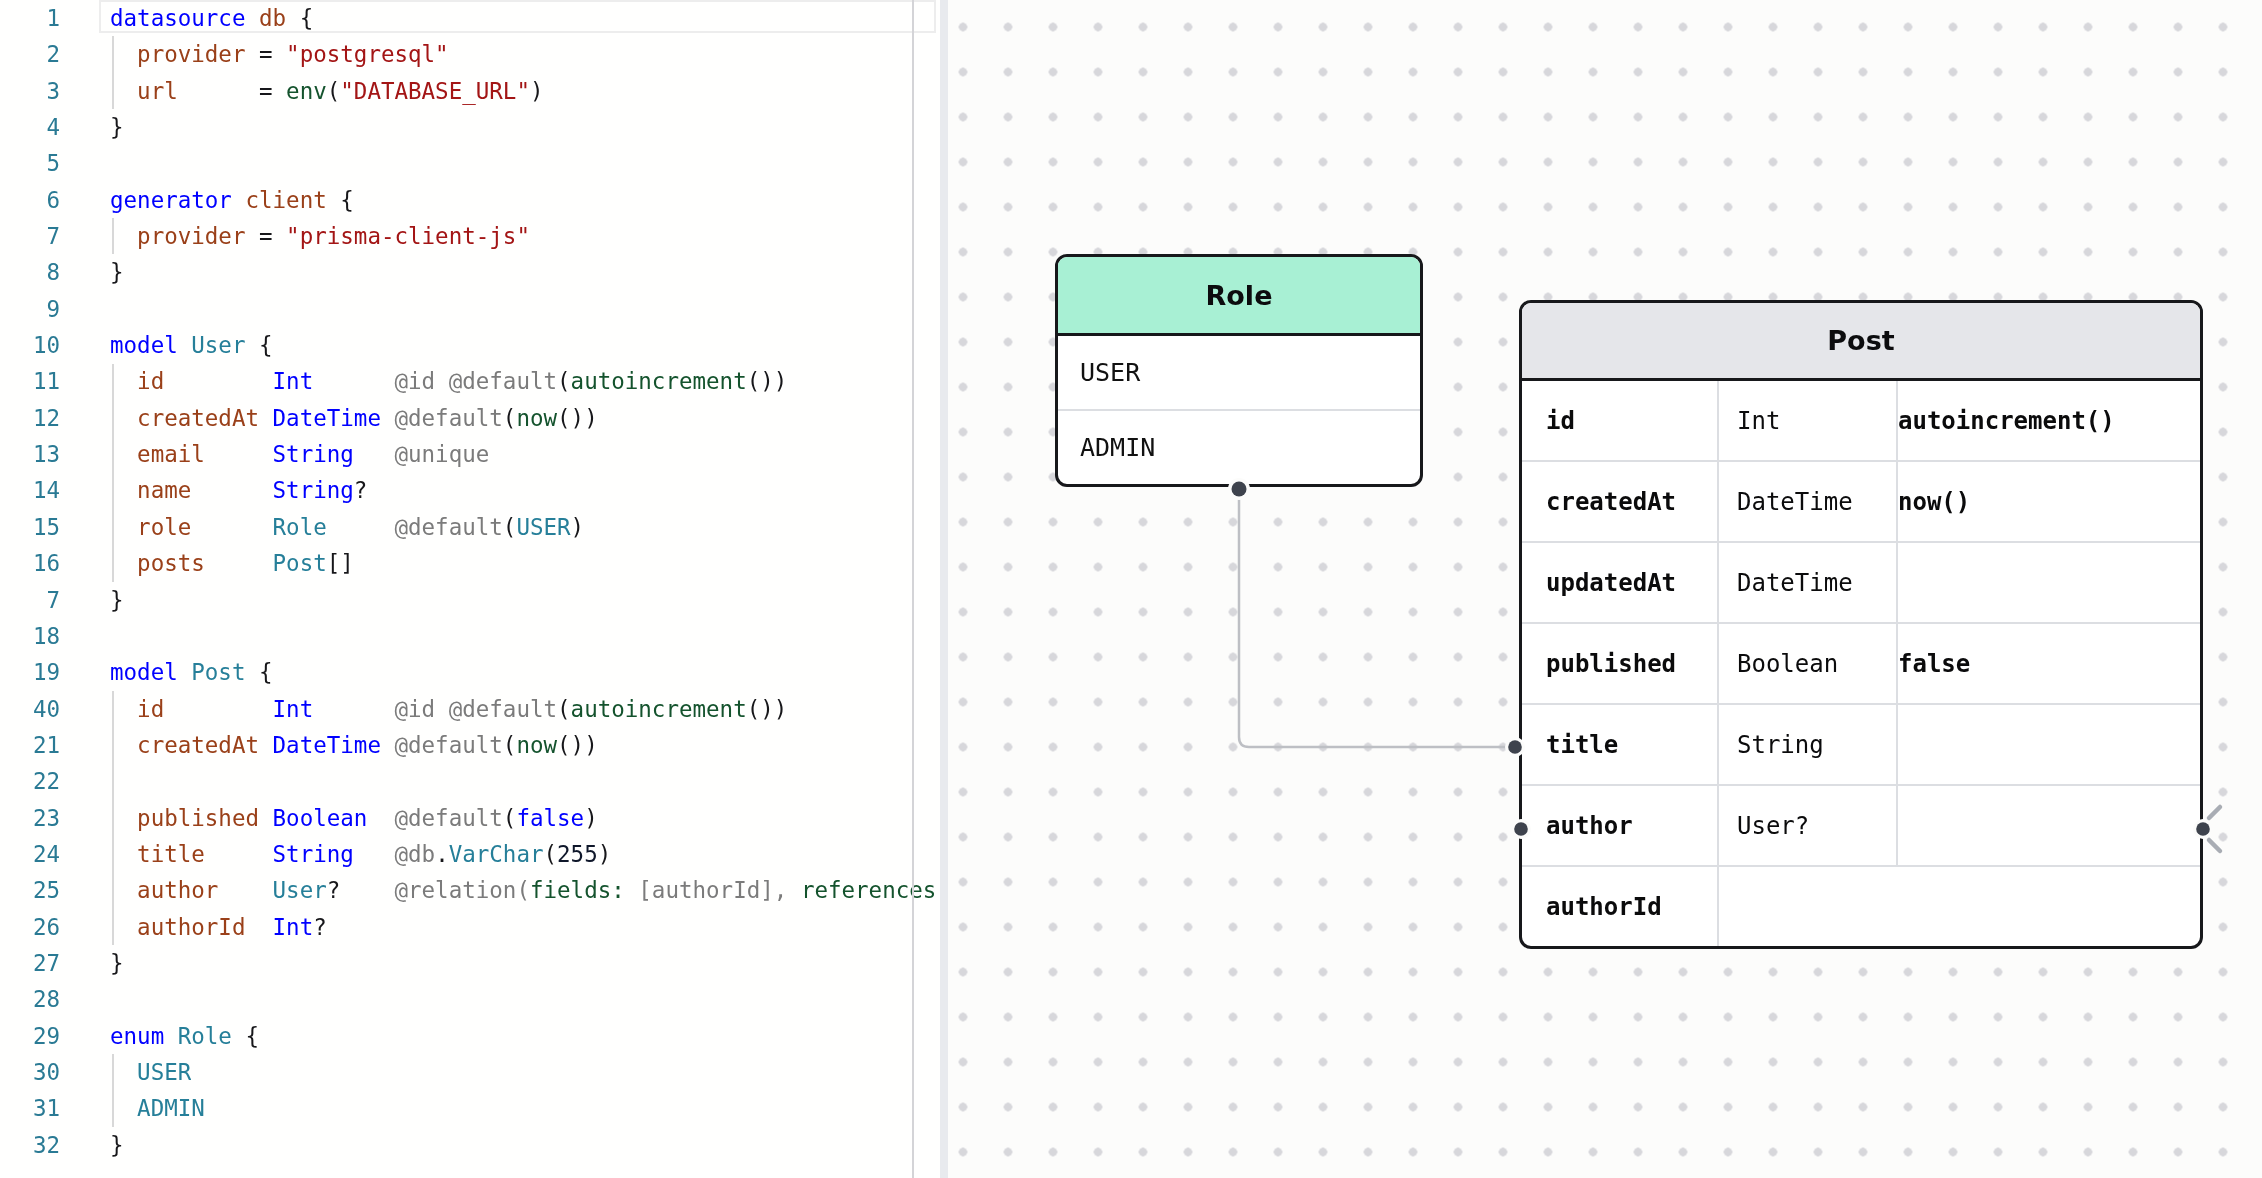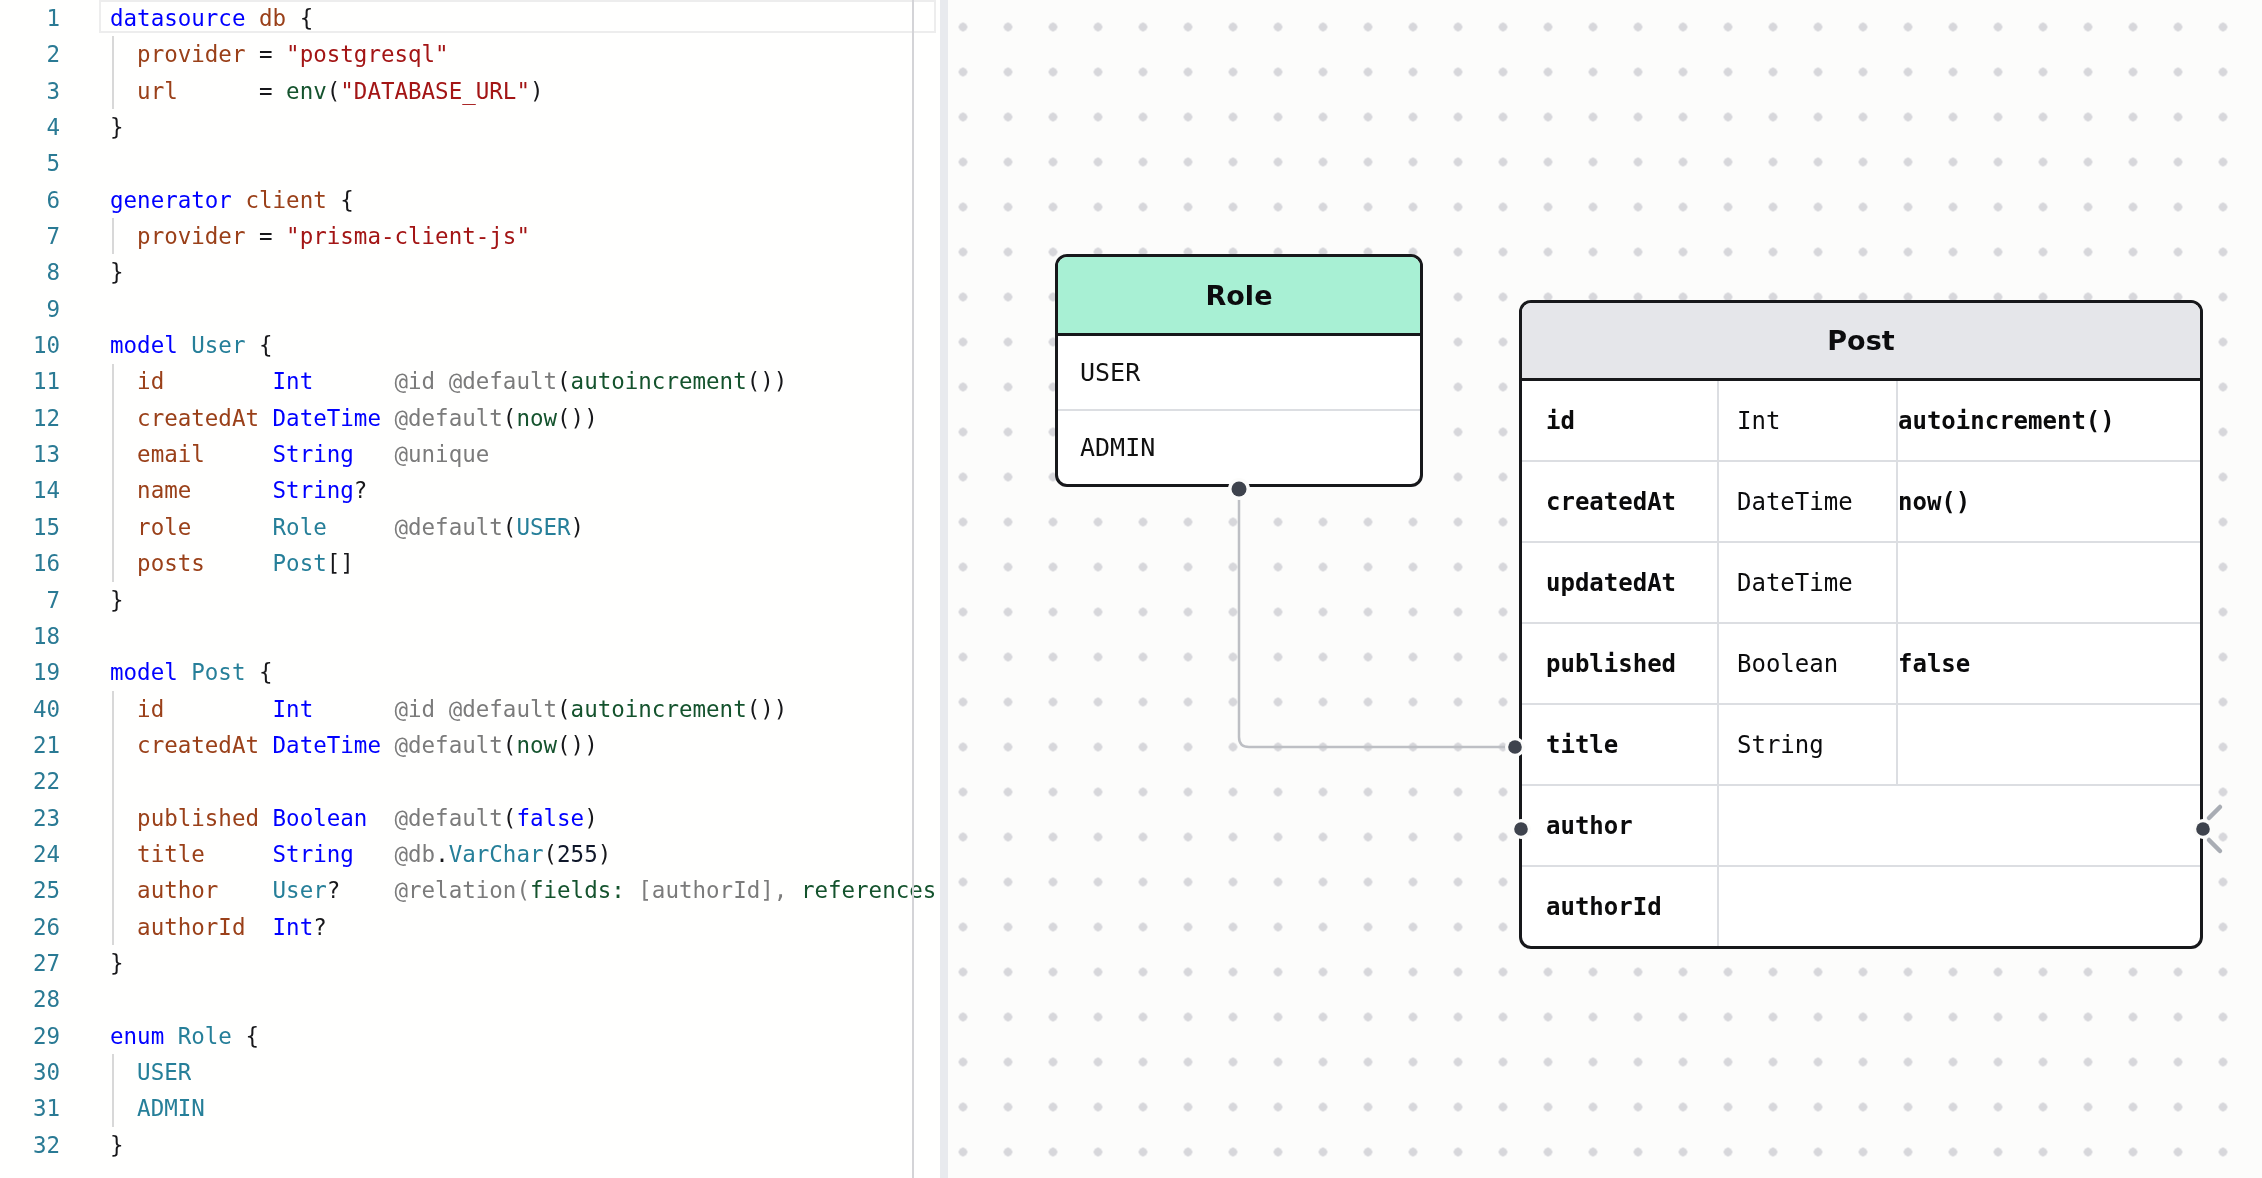--- a/index.html
+++ b/index.html
@@ -258,20 +258,21 @@
           <div class="mcell c-type">Boolean</div>
           <div class="mcell c-def">false</div>
         </div>
         <div class="model-row">
           <div class="mcell c-name">title</div>
           <div class="mcell c-type">String</div>
           <div class="mcell c-def"></div>
         </div>
         <div class="model-row">
           <div class="mcell c-name">author</div>
+          <div class="mcell c-type">User?</div>
           <div class="mcell c-def"></div>
         </div>
         <div class="model-row">
           <div class="mcell c-name">authorId</div>
           <div class="mcell c-def"></div>
         </div>
       </div>
   </div>
 
   <svg class="overlay" width="1314" height="1178" viewBox="0 0 1314 1178">

